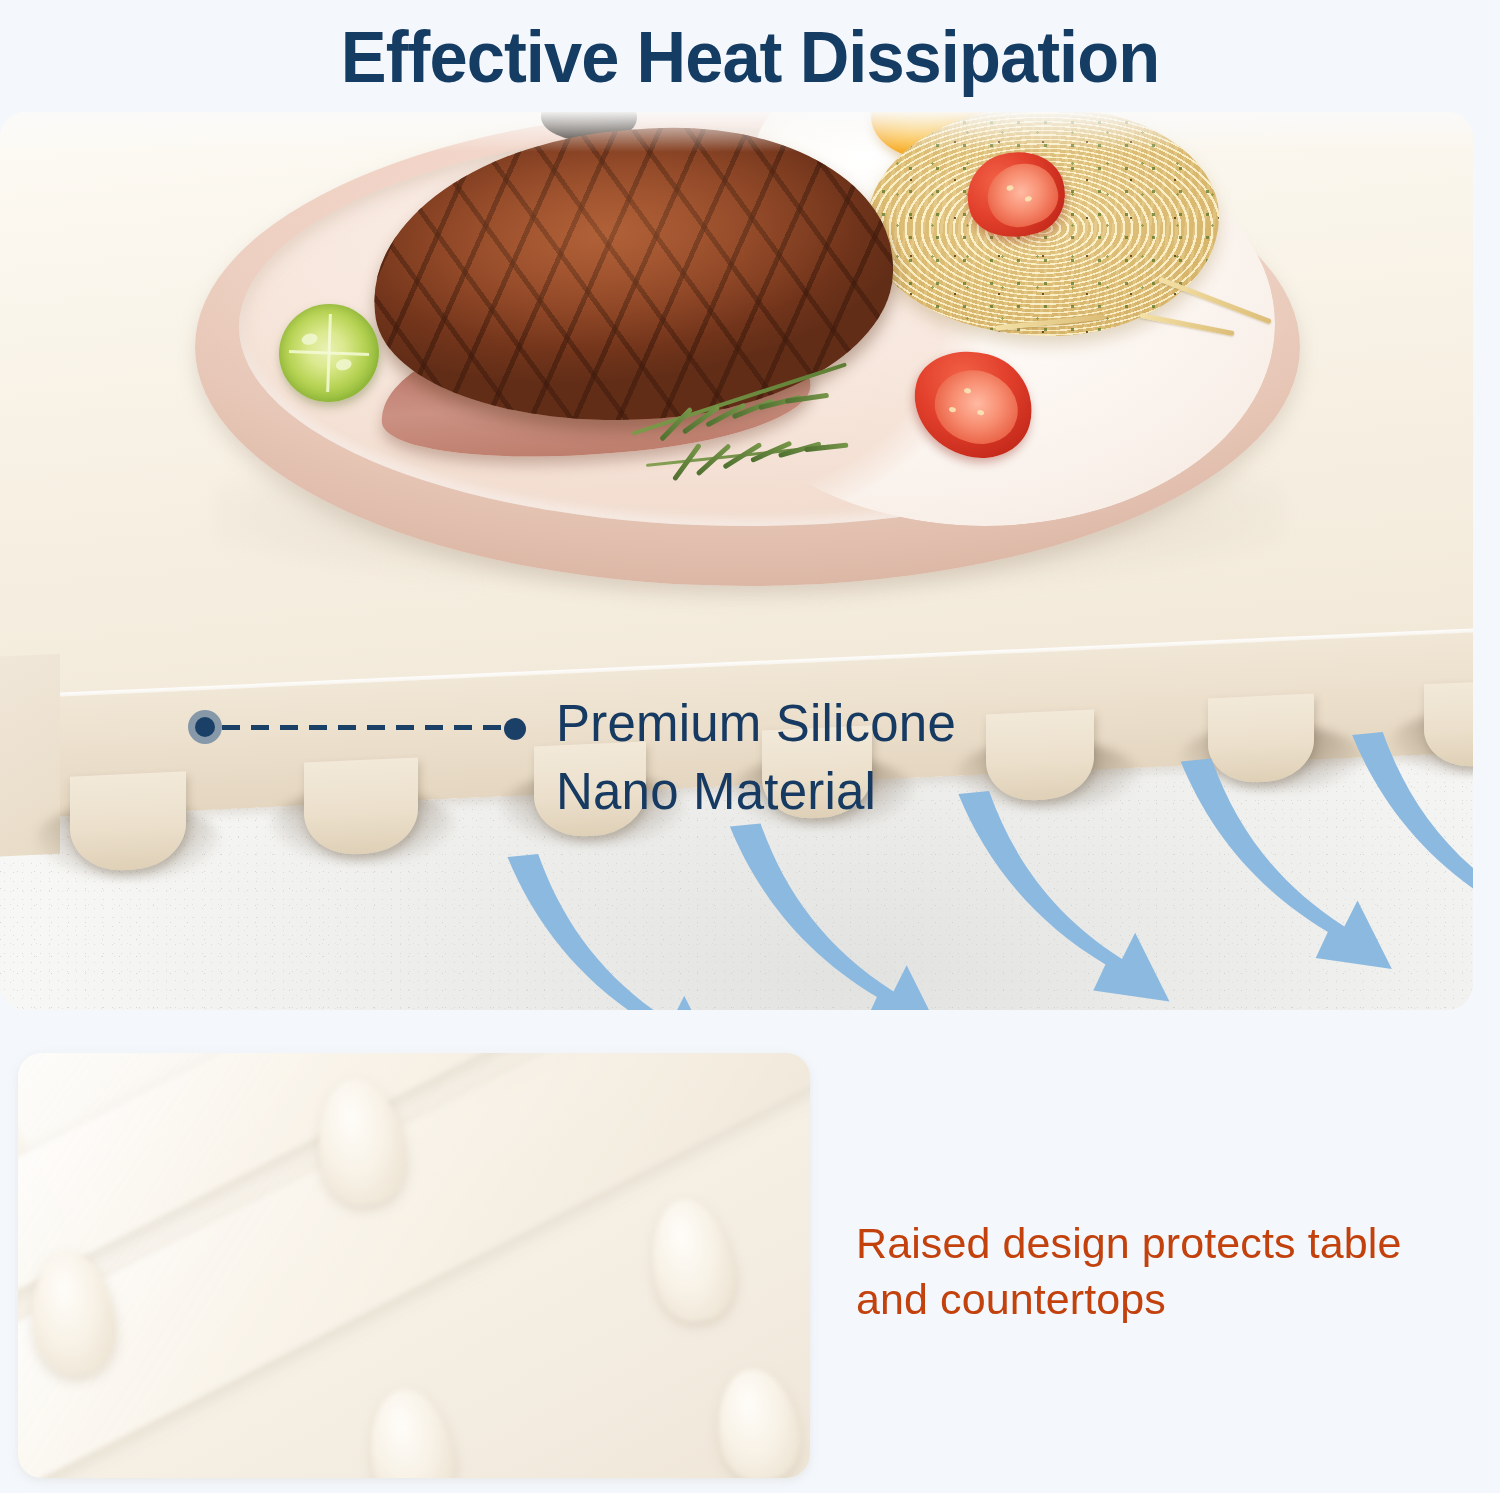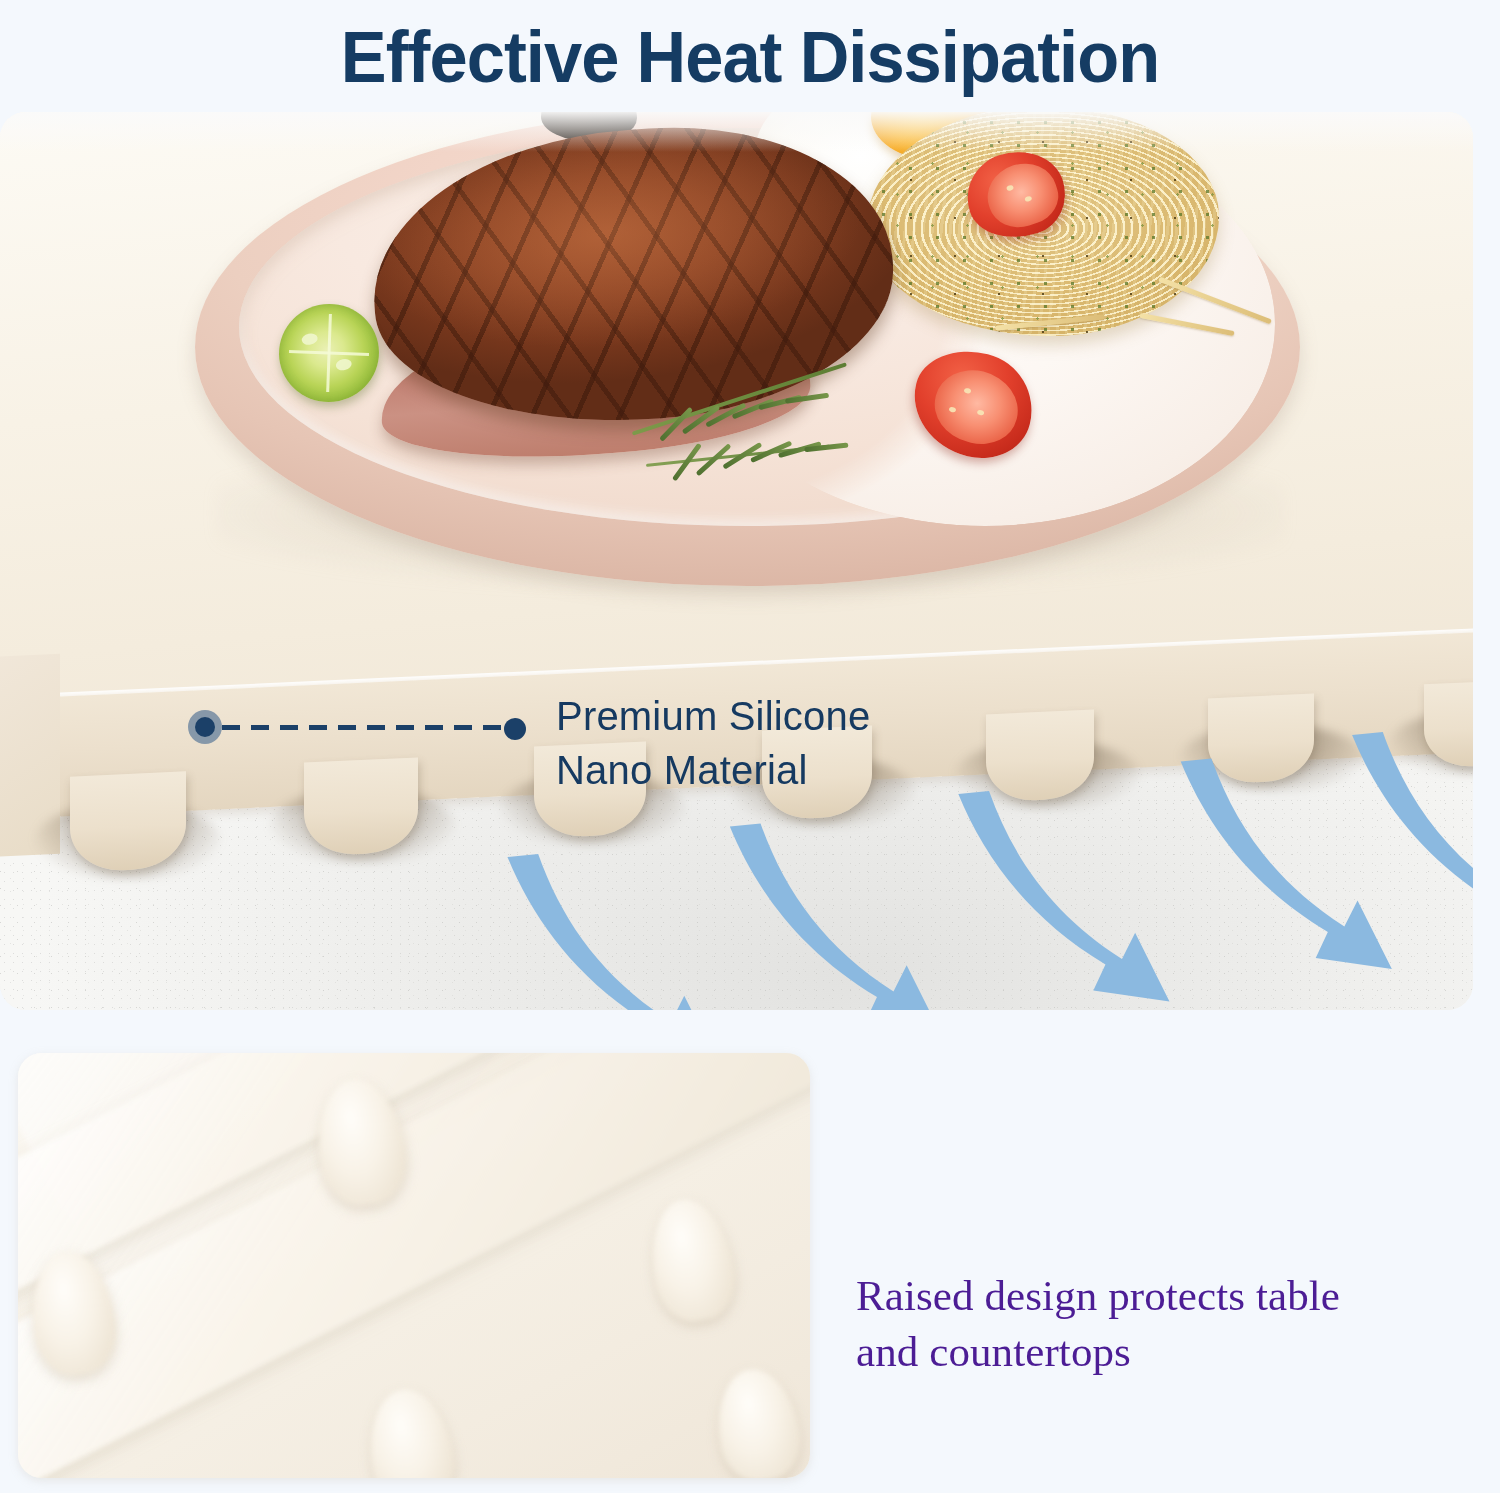--- a/index.html
+++ b/index.html
@@ -276,21 +276,21 @@
   .dash-line{
     position:absolute;left:34px;top:29px;width:290px;height:5px;
     background-image:repeating-linear-gradient(to right, #1b4068 0 18px, rgba(0,0,0,0) 18px 29px);
   }
   .dot-end{
     position:absolute;left:316px;top:22px;width:22px;height:22px;border-radius:50%;
     background:#1b4068;
   }
   .callout-text{
     position:absolute;left:368px;top:-6px;
-    color:#163a61;font-size:40px;line-height:1.34;font-weight:400;
+    color:#163a61;font-size:51px;line-height:1.34;font-weight:400;
     white-space:pre-line;letter-spacing:.2px;
   }
 
   
   .arrows{position:absolute;left:0;top:0;width:1473px;height:898px;pointer-events:none;}
 
   
   .detail-panel{
     position:absolute;left:18px;top:1053px;width:792px;height:425px;
     border-radius:24px;overflow:hidden;
@@ -308,23 +308,23 @@
     border-radius:50% 50% 44% 44%/62% 62% 38% 38%;
     box-shadow:0 5px 12px rgba(190,176,152,.4);
   }
   .band{
     position:absolute;
     background:linear-gradient(155deg, rgba(255,255,255,.92), rgba(246,240,230,.7) 55%, rgba(234,225,208,.65));
   }
   .softblur{filter:blur(2.4px);}
 
   .detail-caption{
-    position:absolute;left:856px;top:1268px;width:620px;
-    color:#4c1d95;font-size:43px;line-height:1.3;font-weight:400;
-    white-space:pre-line;letter-spacing:.1px;font-family:Liberation Serif, serif;
+    position:absolute;left:856px;top:1216px;width:620px;
+    color:#c2410c;font-size:43px;line-height:1.3;font-weight:400;
+    white-space:pre-line;letter-spacing:.1px;
   }
 </style>
 </head>
 <body style="background: rgb(244, 248, 253);">
 
 <div class="stage">
 
   <div class="title">Effective Heat Dissipation</div>
 
   <div class="hero">

